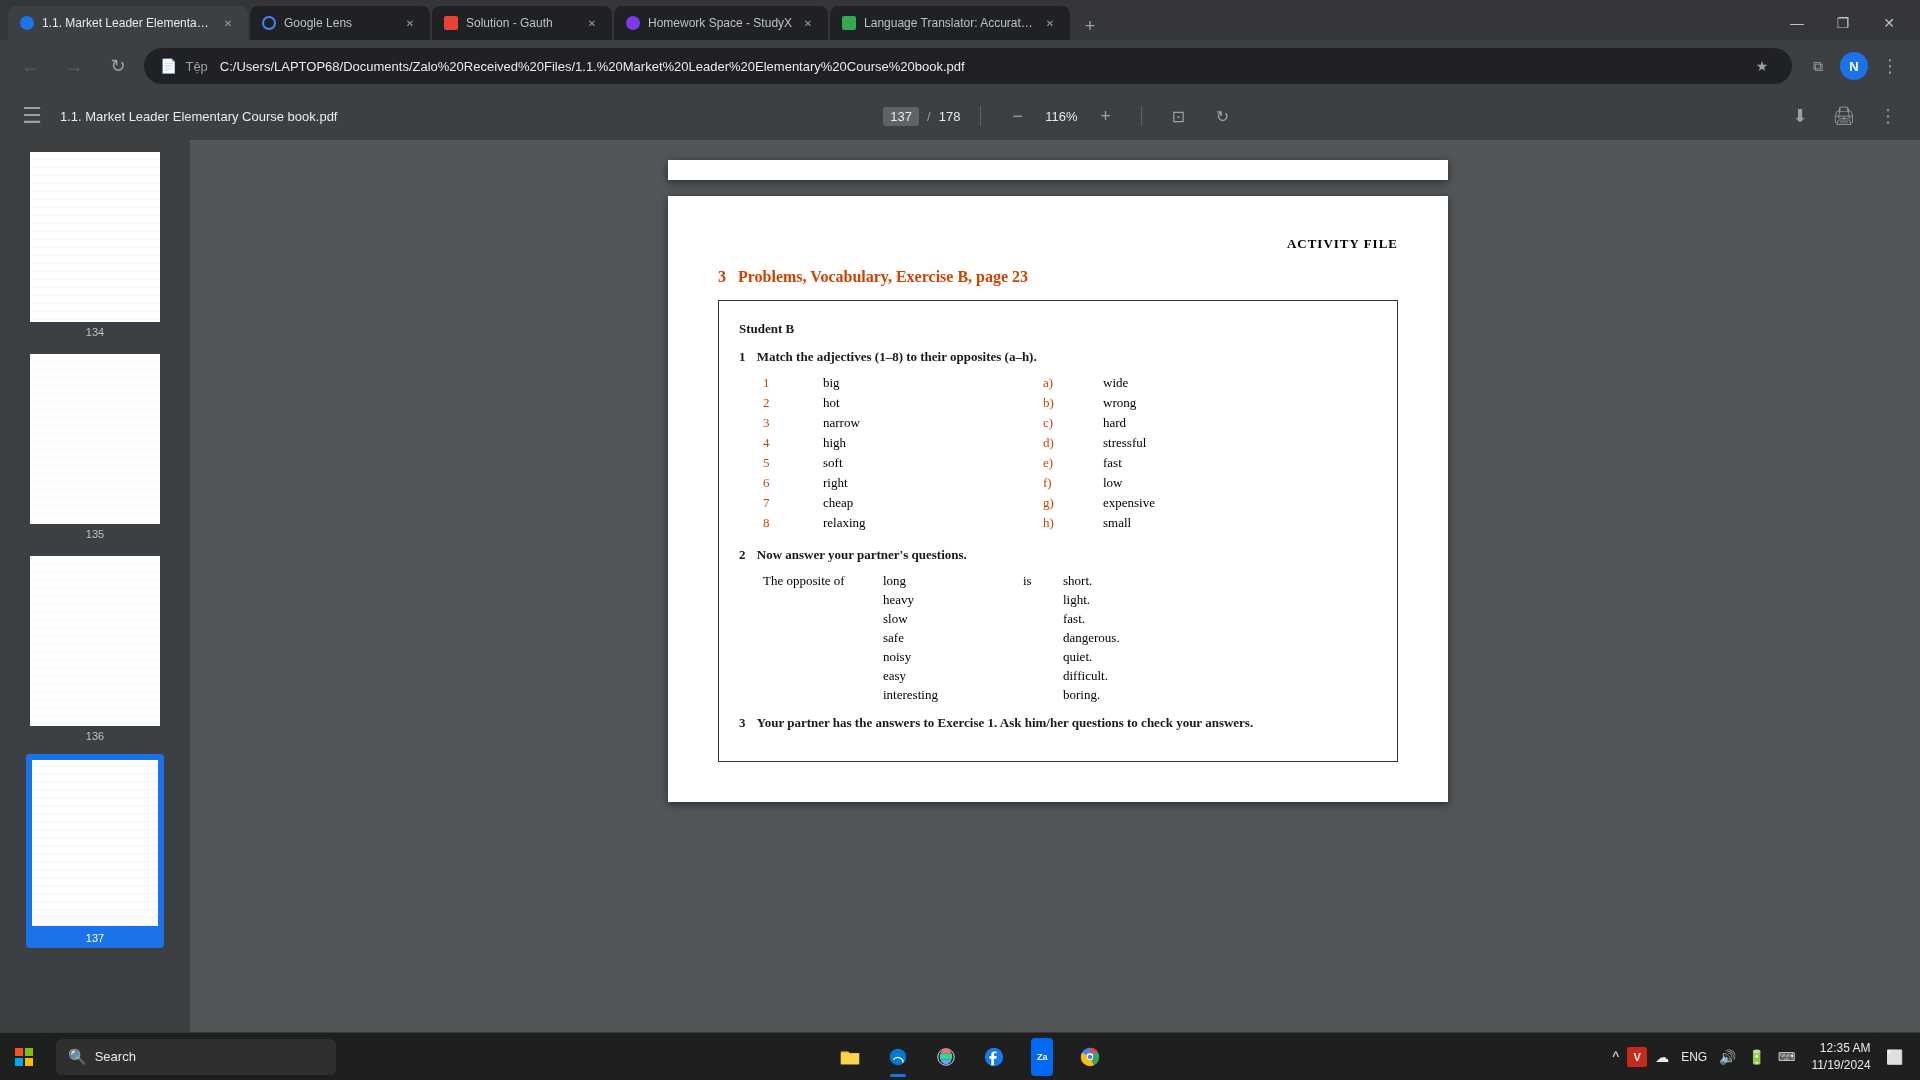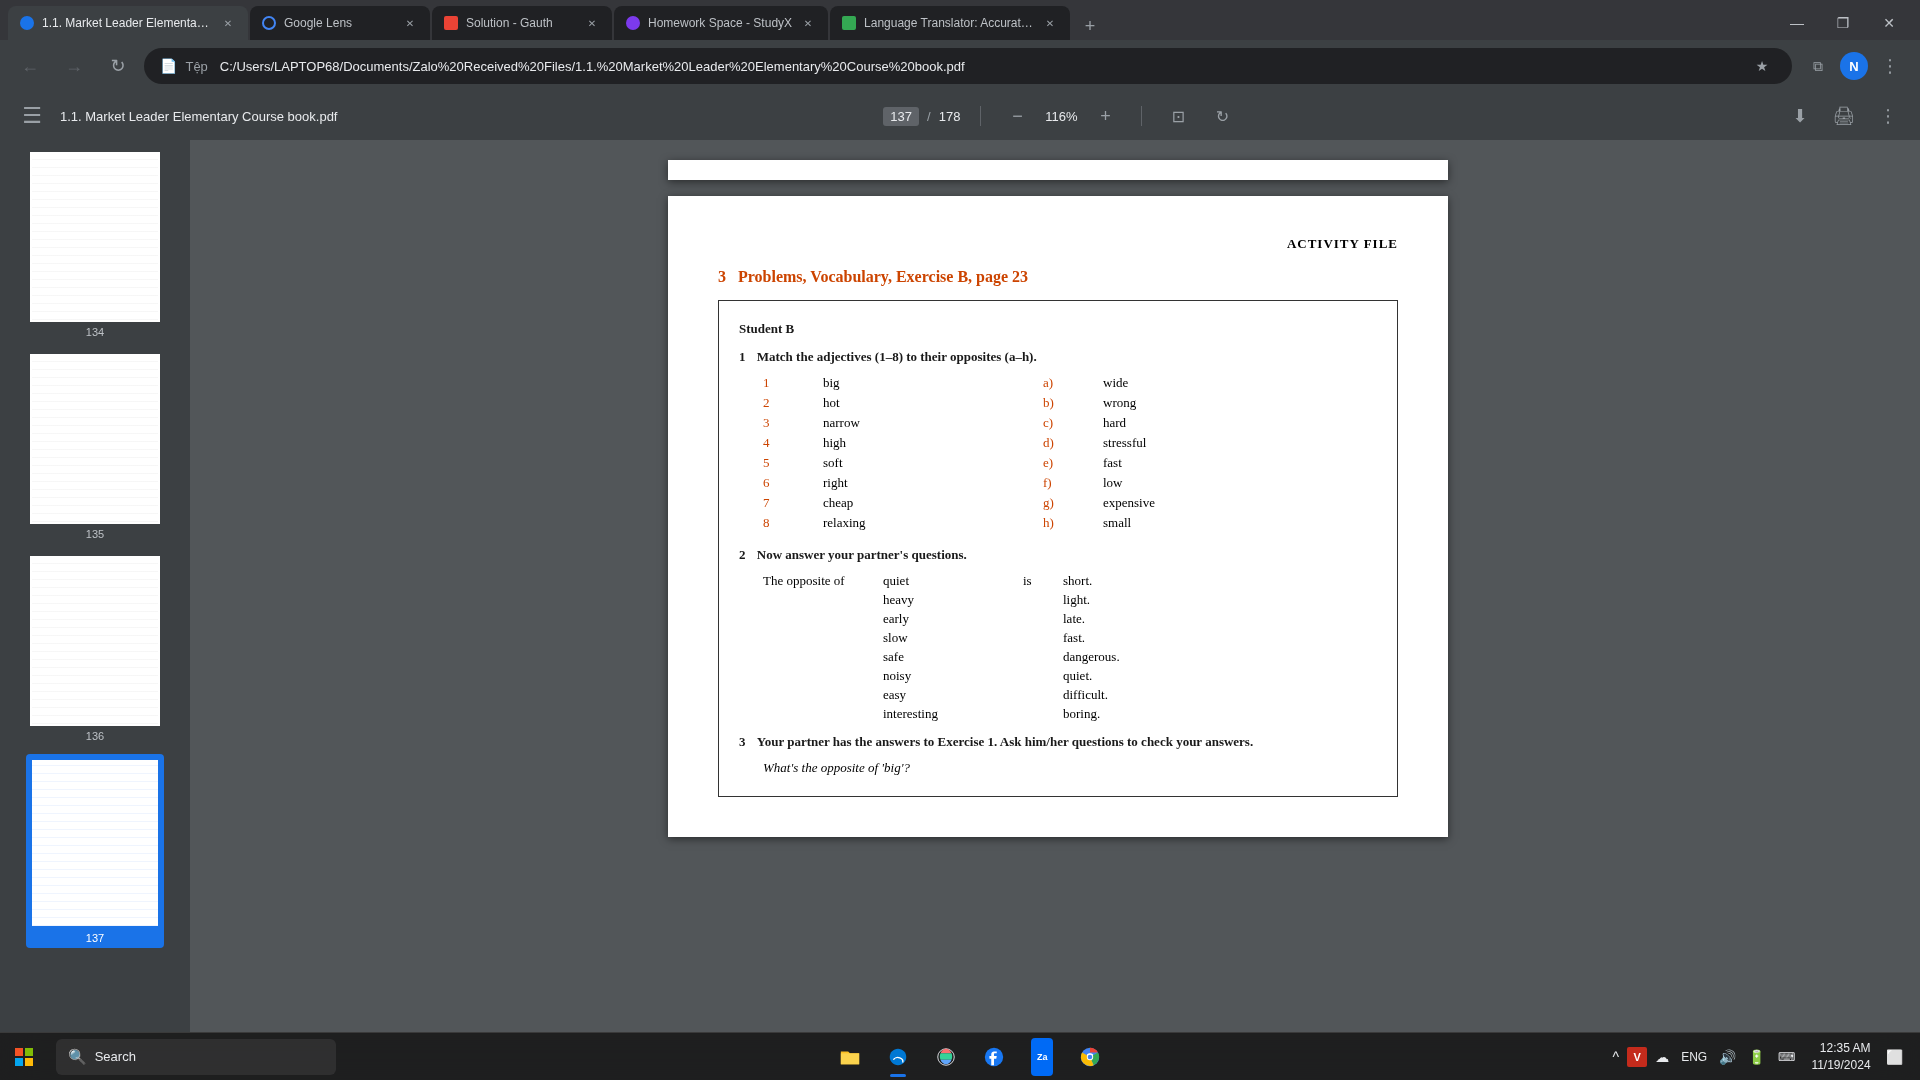--- a/index.html
+++ b/index.html
@@ -386,35 +386,29 @@
               </div>
 
               <div class="ex2-section">
                 <div class="ex-num">
                   <span>2</span>
                   <span style="margin-left:8px;">Now answer your partner's questions.</span>
                 </div>
                 <div class="opposite-table">
                   <div class="opp-row">
                     <span class="opp-prefix">The opposite of</span>
-                    <span class="opp-word">quiet</span>
+                    <span class="opp-word">long</span>
                     <span class="opp-is">is</span>
                     <span class="opp-ans">short.</span>
                   </div>
                   <div class="opp-row">
                     <span class="opp-prefix"></span>
                     <span class="opp-word">heavy</span>
                     <span class="opp-is"></span>
                     <span class="opp-ans">light.</span>
-                  </div>
-                  <div class="opp-row">
-                    <span class="opp-prefix"></span>
-                    <span class="opp-word">early</span>
-                    <span class="opp-is"></span>
-                    <span class="opp-ans">late.</span>
                   </div>
                   <div class="opp-row">
                     <span class="opp-prefix"></span>
                     <span class="opp-word">slow</span>
                     <span class="opp-is"></span>
                     <span class="opp-ans">fast.</span>
                   </div>
                   <div class="opp-row">
                     <span class="opp-prefix"></span>
                     <span class="opp-word">safe</span>
@@ -440,21 +434,20 @@
                     <span class="opp-ans">boring.</span>
                   </div>
                 </div>
               </div>
 
               <div class="ex3-section">
                 <div class="ex-num">
                   <span>3</span>
                   <span style="margin-left:8px;">Your partner has the answers to Exercise 1. Ask him/her questions to check your answers.</span>
                 </div>
-                <div class="ex3-example" style="margin-left:24px;">What's the opposite of 'big'?</div>
               </div>
 
             </div>
           </div>
 
         </div>
       </div>
     </div>
   </div>
 

